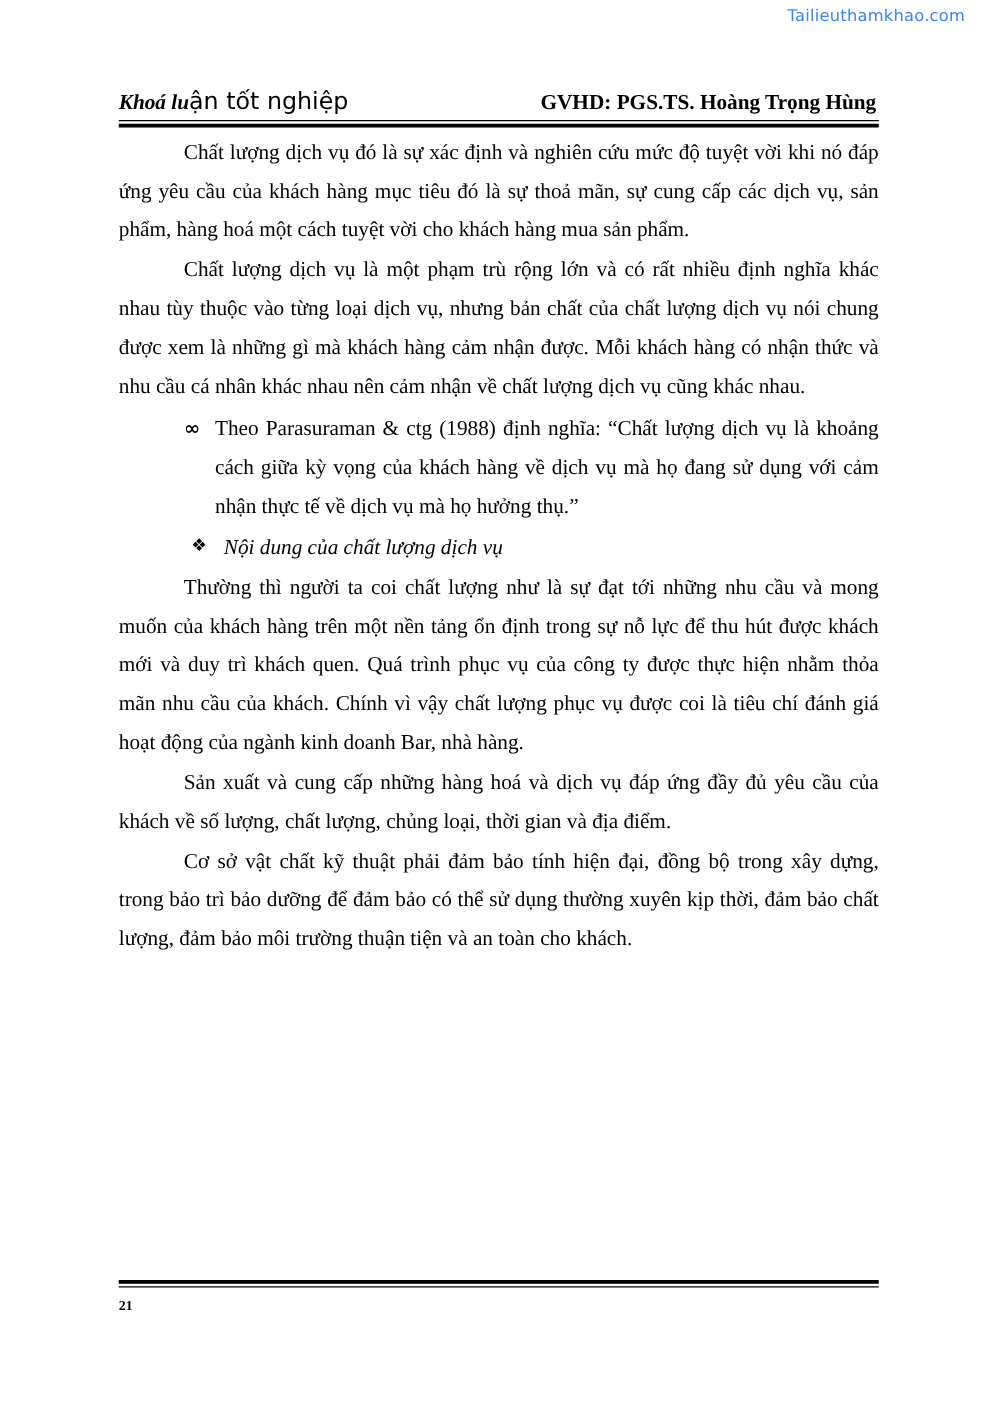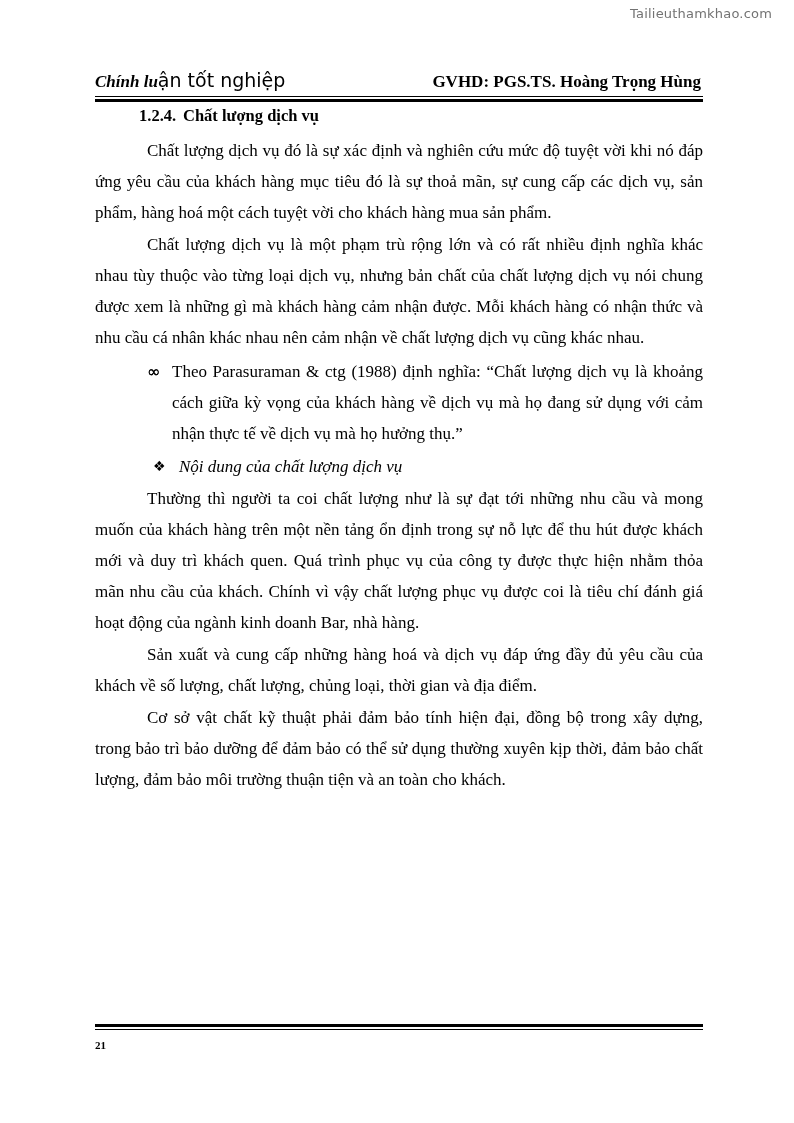--- a/index.html
+++ b/index.html
@@ -25,21 +25,21 @@
   }
 
   
   .watermark {
     position: absolute;
     top: 6px;
     right: 22px;
     font-family: "DejaVu Sans", sans-serif;
     font-size: 13px;
     letter-spacing: 0.2px;
-    color: #737373;
+    color: #3b82f6;
     white-space: nowrap;
   }
 
   
   .header {
     position: absolute;
     top: 44px;
     left: 95px;
     width: 608px;
   }
@@ -191,32 +191,31 @@
 </style>
 </head>
 <body>
 
 <div class="page">
 
   <div class="watermark">Tailieuthamkhao.com</div>
 
   <div class="header">
     <div class="header-row">
-      <div class="header-left"><span class="ital">Chính lu</span><span class="reg">ận tốt nghiệp</span></div>
+      <div class="header-left"><span class="ital">Khoá lu</span><span class="reg">ận tốt nghiệp</span></div>
       <div class="header-right">GVHD: PGS.TS. Hoàng Trọng Hùng</div>
     </div>
     <div class="rule-header">
       <div class="rule-thin"></div>
       <div class="rule-thick"></div>
     </div>
   </div>
 
   <div class="content">
 
-    <h2 class="section-heading"><span class="num">1.2.4.</span><span>Chất lượng dịch vụ</span></h2>
 
     <p class="para">Chất lượng dịch vụ đó là sự xác định và nghiên cứu mức độ tuyệt vời khi nó đáp ứng yêu cầu của khách hàng mục tiêu đó là sự thoả mãn, sự cung cấp các dịch vụ, sản phẩm, hàng hoá một cách tuyệt vời cho khách hàng mua sản phẩm.</p>
 
     <p class="para">Chất lượng dịch vụ là một phạm trù rộng lớn và có rất nhiều định nghĩa khác nhau tùy thuộc vào từng loại dịch vụ, nhưng bản chất của chất lượng dịch vụ nói chung được xem là những gì mà khách hàng cảm nhận được. Mỗi khách hàng có nhận thức và nhu cầu cá nhân khác nhau nên cảm nhận về chất lượng dịch vụ cũng khác nhau.</p>
 
     <ul class="bullets">
       <li><span class="marker">∞</span></li>
       <li><span class="marker">∞</span><span>Theo Parasuraman &amp; ctg (1988) định nghĩa: “Chất lượng dịch vụ là khoảng cách giữa kỳ vọng của khách hàng về dịch vụ mà họ đang sử dụng với cảm nhận thực tế về dịch vụ mà họ hưởng thụ.”</span></li>
     </ul>
 

